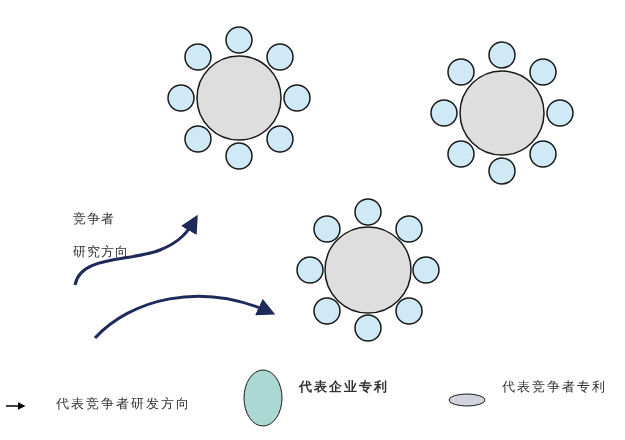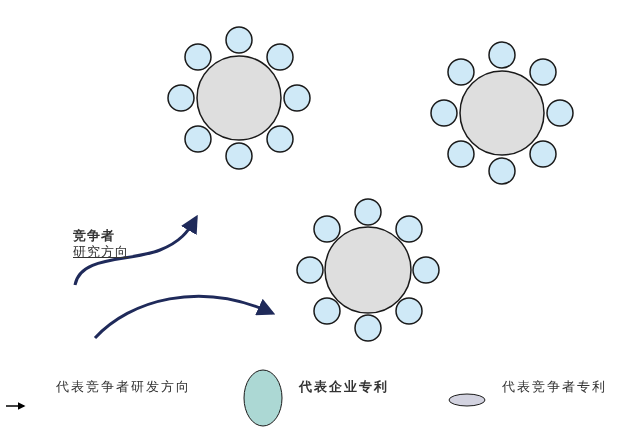--- a/index.html
+++ b/index.html
@@ -58,18 +58,18 @@
     </g>
 
   <path d="M75,285 C80,255 130,262 160,250 C180,242 188,232 196,218" fill="none" stroke="#1f2a5a" stroke-width="3" marker-end="url(#ah)"></path>
   <path d="M95,338 C130,300 200,280 272,313" fill="none" stroke="#1f2a5a" stroke-width="3" marker-end="url(#ah)"></path>
 
   <line x1="6" y1="406" x2="24" y2="406" stroke="#000" stroke-width="1.5" marker-end="url(#ah2)"></line>
   <ellipse cx="263" cy="398" rx="19" ry="28" fill="#acd8d4" stroke="#1a1a1a" stroke-width="1"></ellipse>
   <ellipse cx="467" cy="400" rx="18" ry="6" fill="#d3d3e0" stroke="#1a1a1a" stroke-width="1"></ellipse>
 </svg>
 
-<div class="lbl" style="left:73px;top:227px;font-weight:bold;">竞争者</div>
-<div class="lbl" style="left:73px;top:243px;text-decoration:underline;">研究方向</div>
+<div class="lbl" style="left:73px;top:210px;">竞争者</div>
+<div class="lbl" style="left:73px;top:243px;">研究方向</div>
 
-<div class="leg" style="left:56px;top:378px;text-align:center;">代表竞争者研发方向</div>
+<div class="leg" style="left:56px;top:395px;text-align:center;">代表竞争者研发方向</div>
 <div class="leg" style="left:299px;top:378px;font-weight:bold;">代表企业专利</div>
 <div class="leg" style="left:502px;top:378px;">代表竞争者专利</div>
 
 </body></html>

